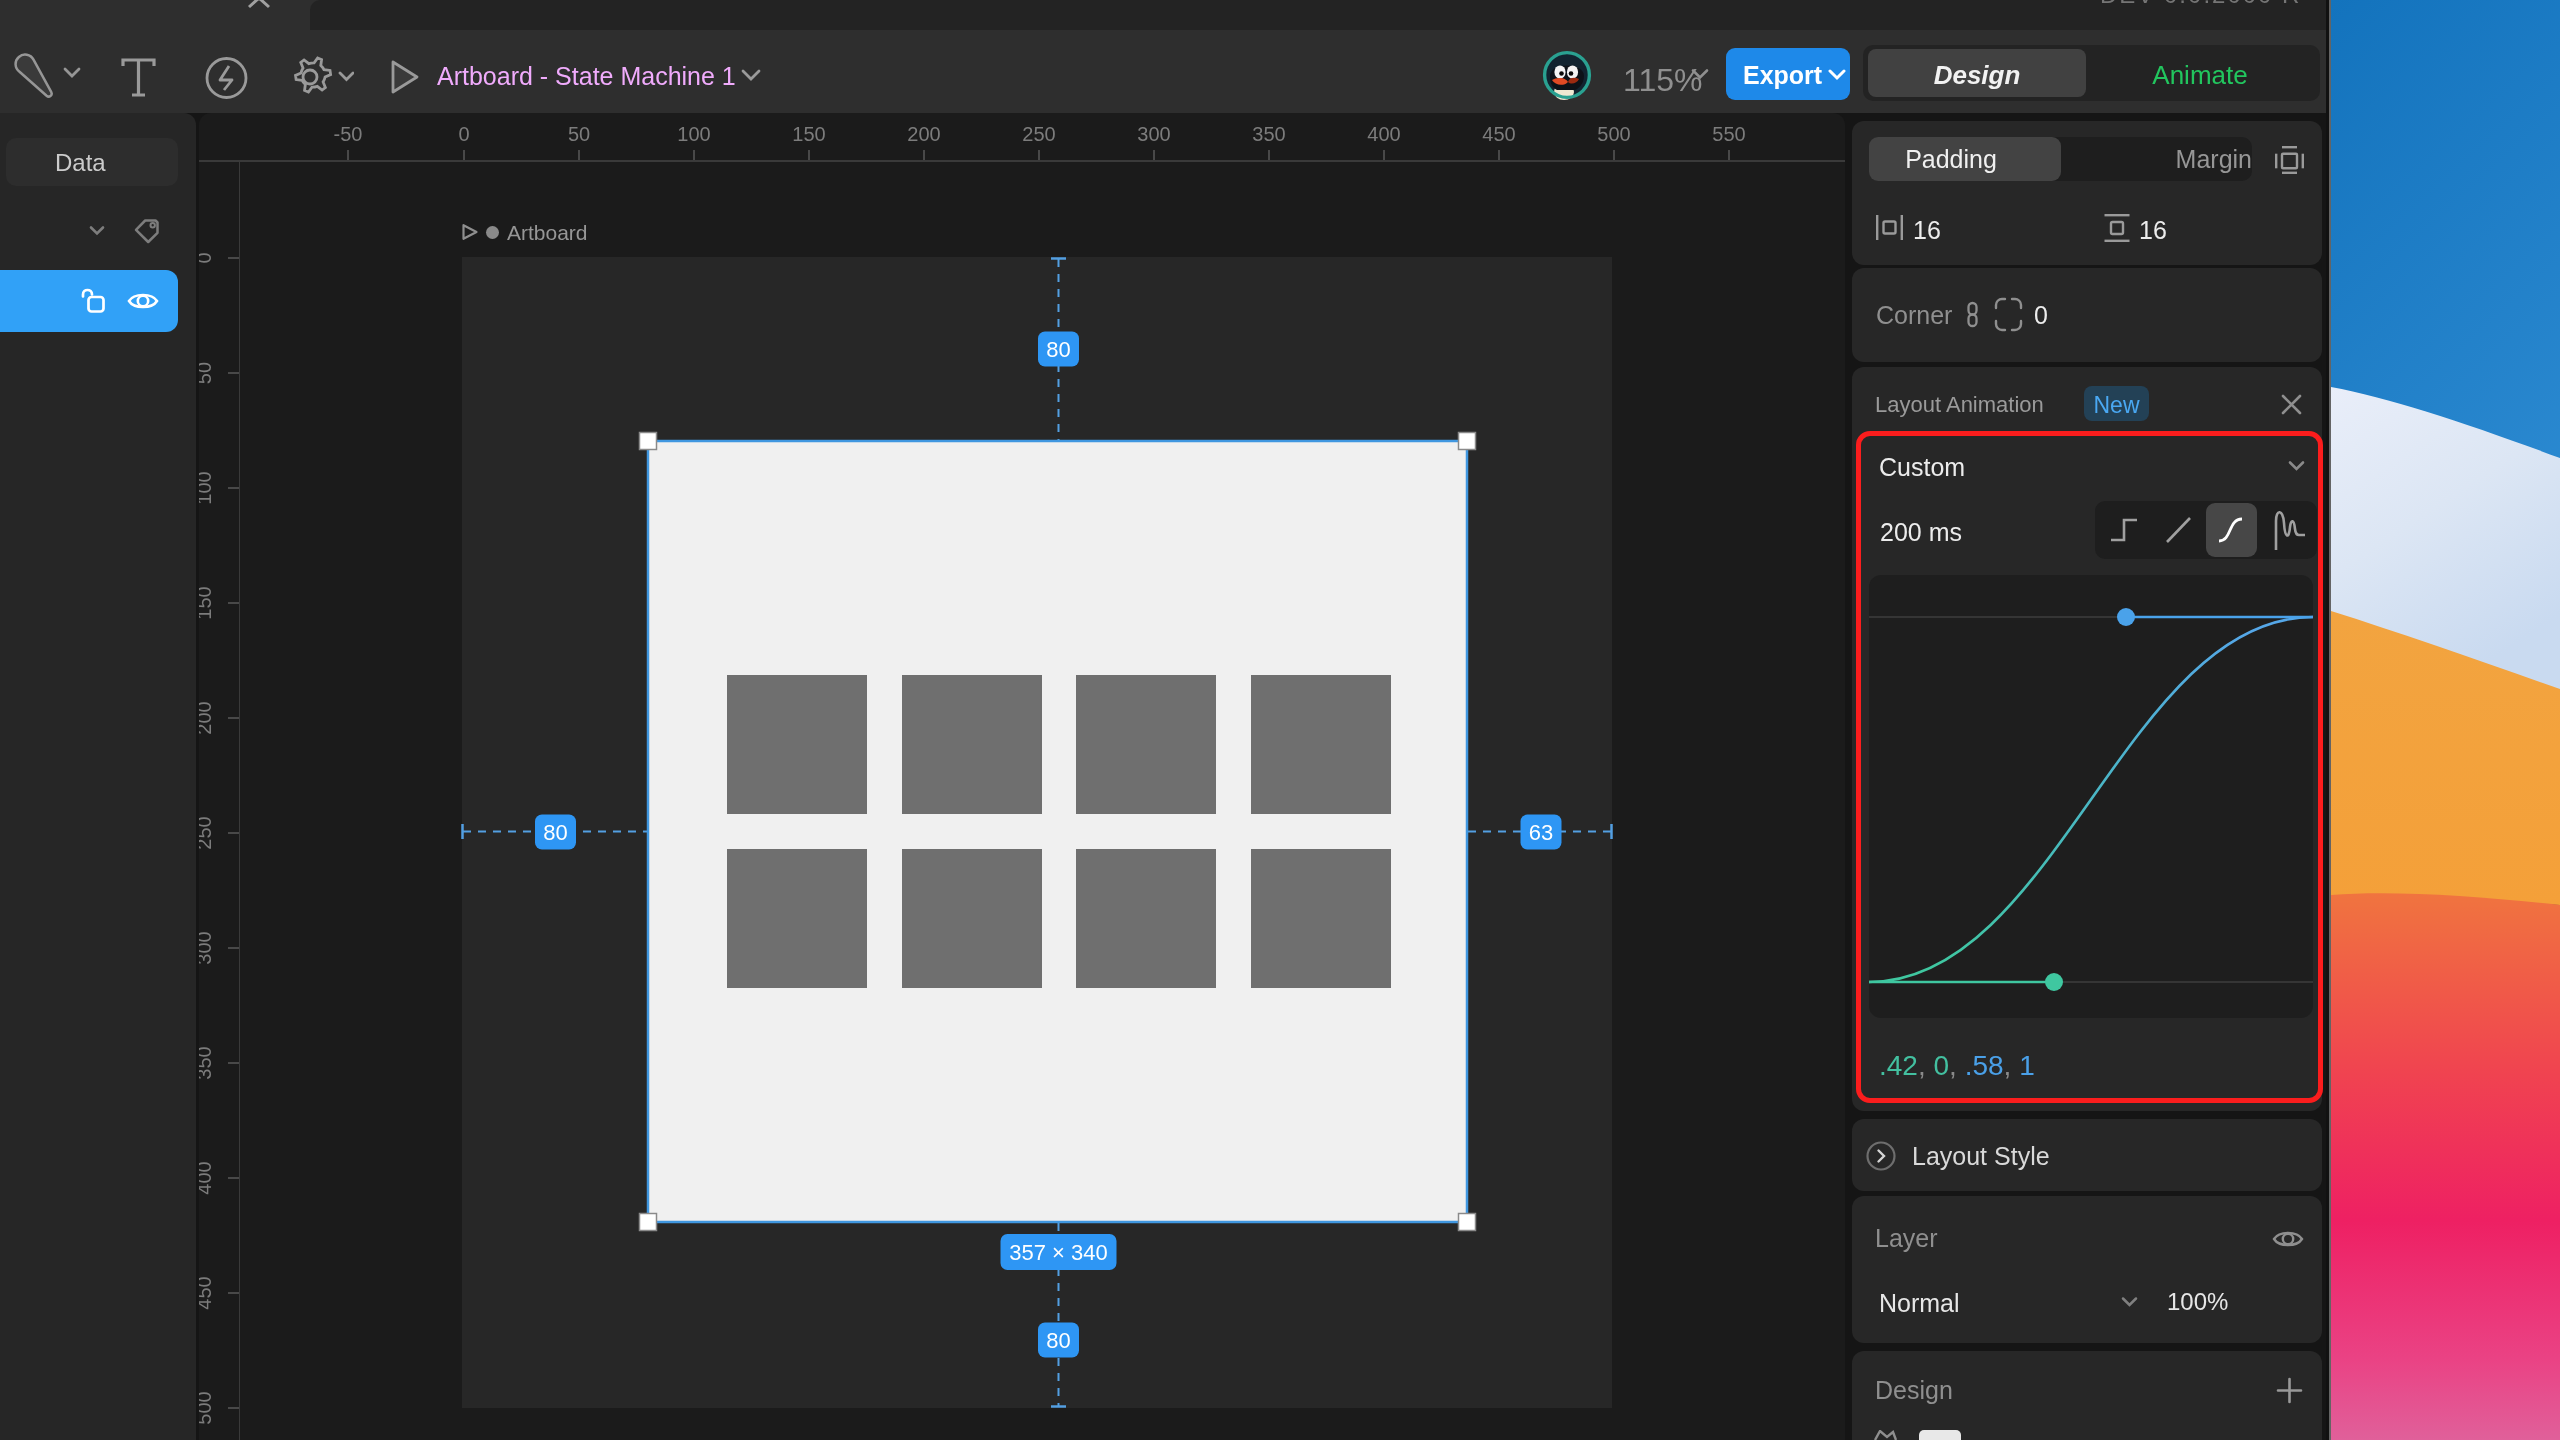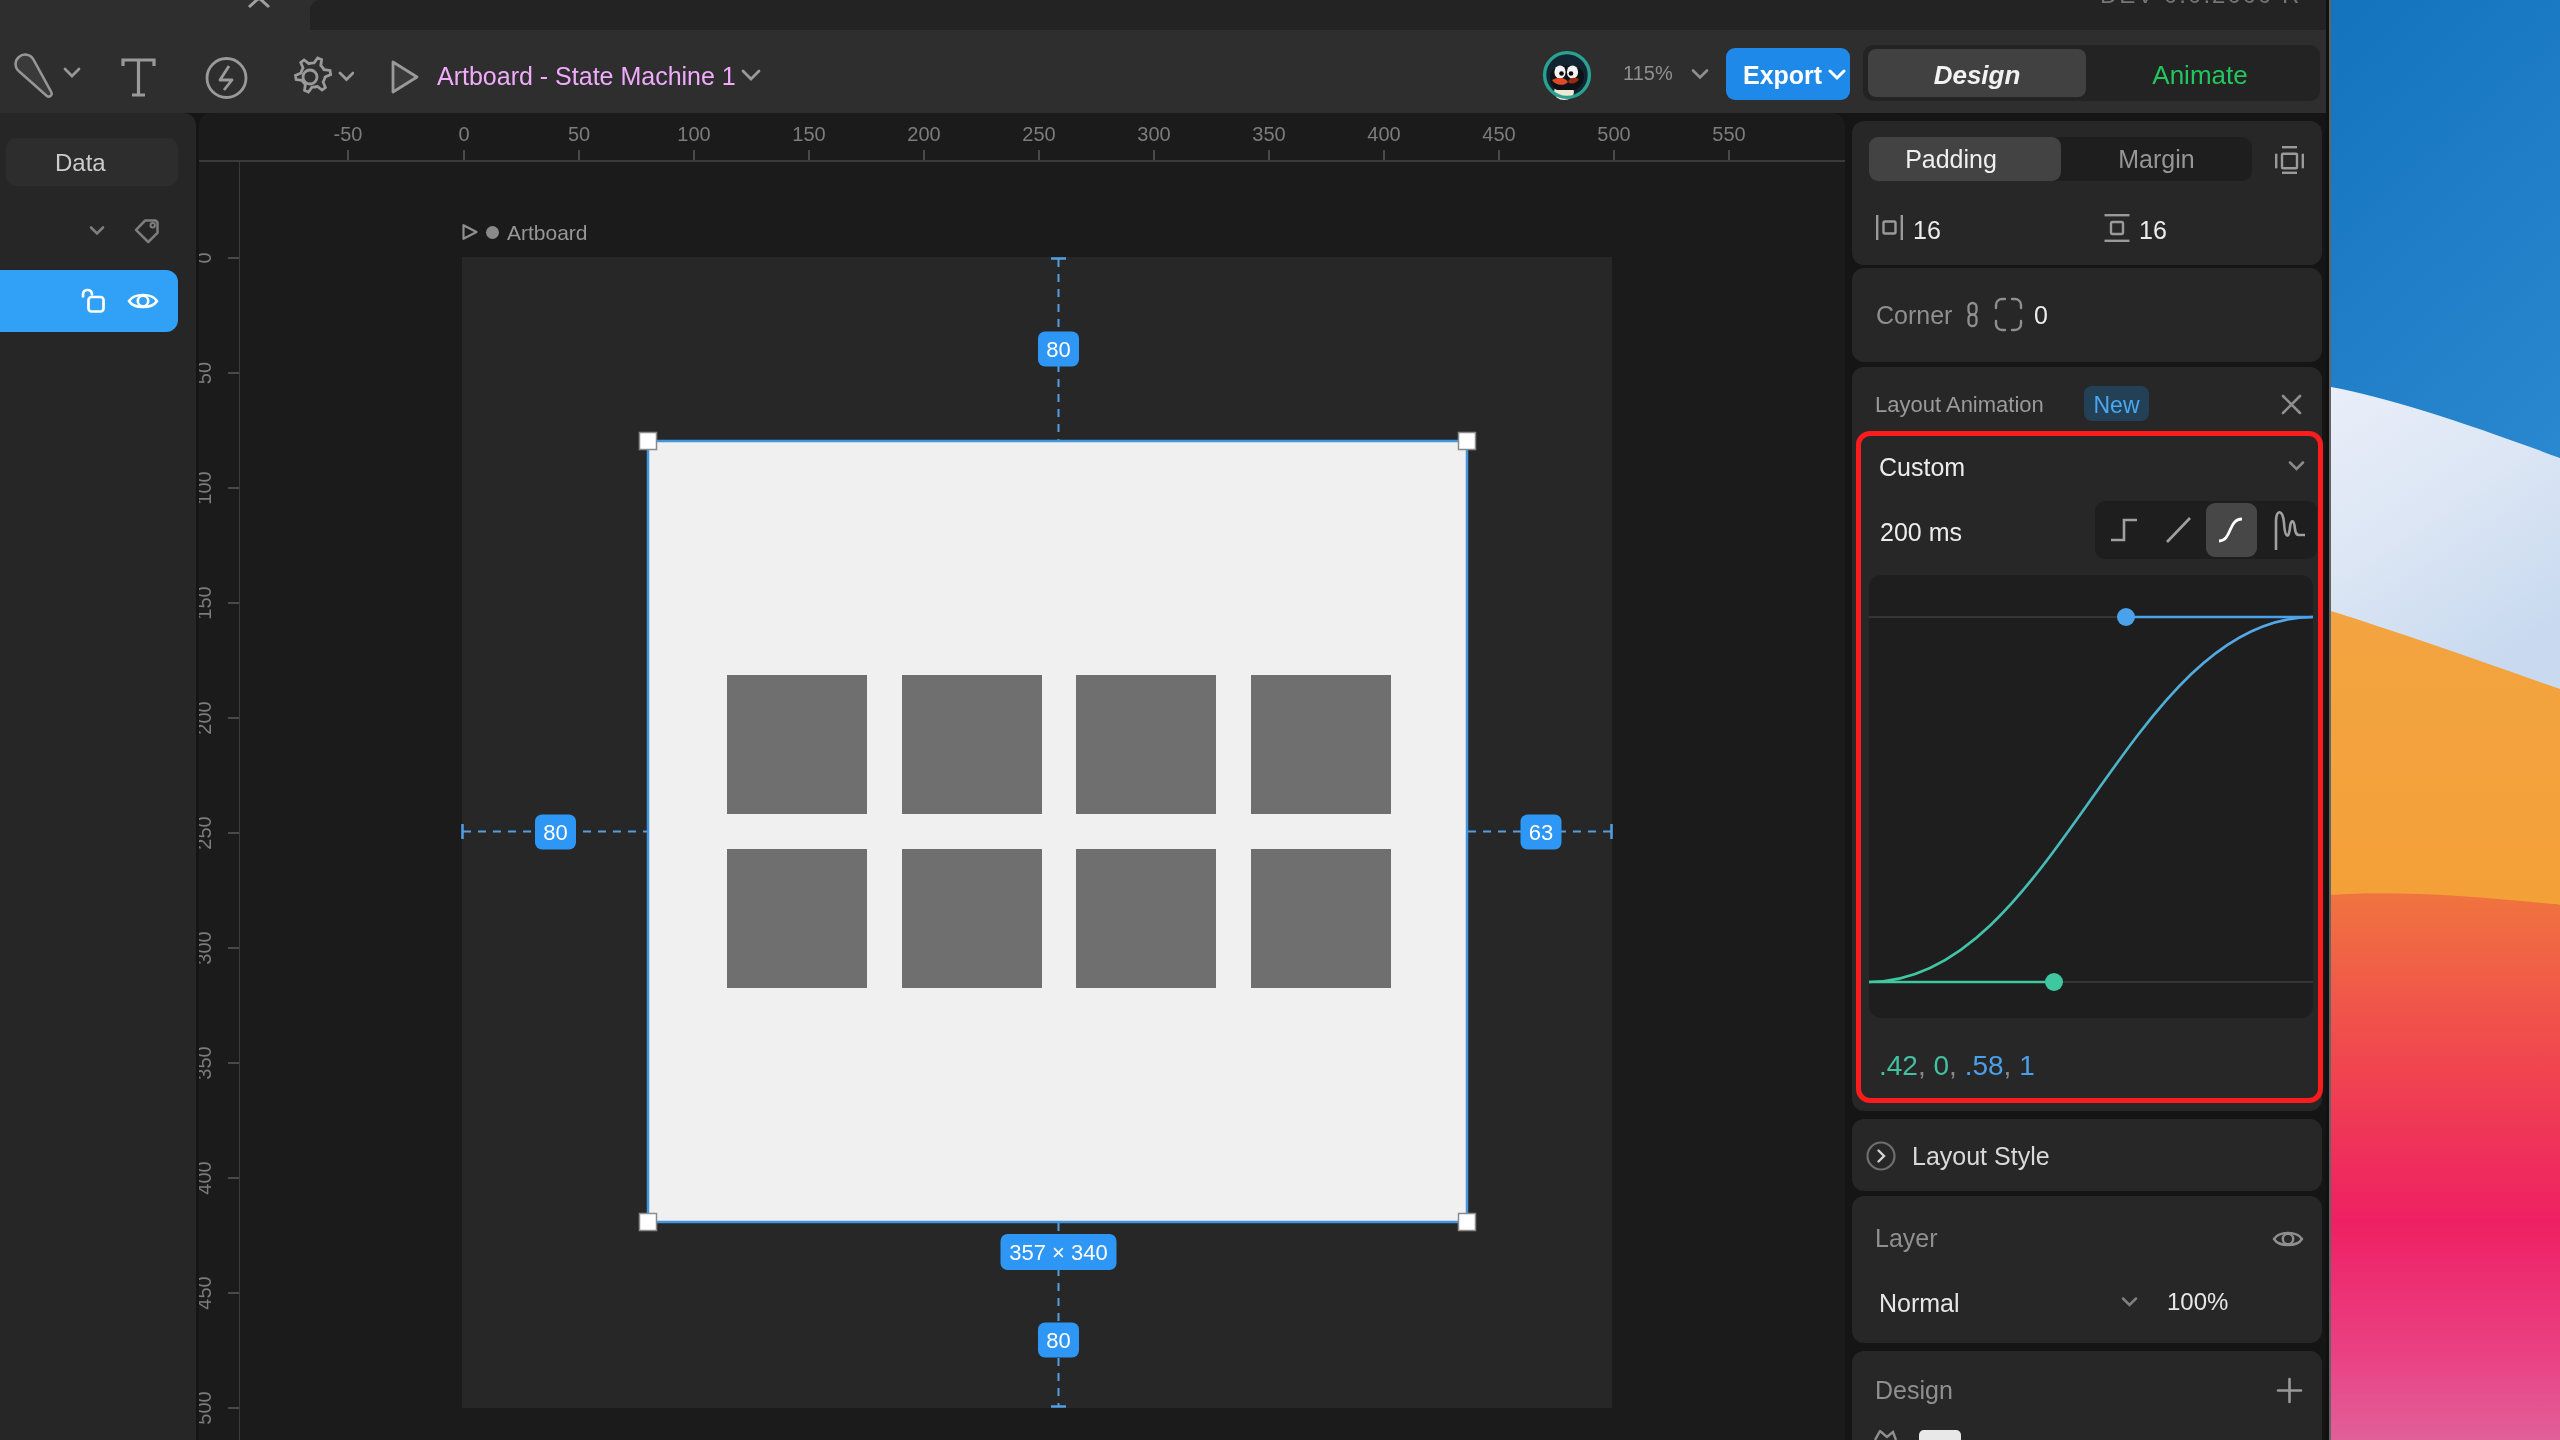--- a/index.html
+++ b/index.html
@@ -51,21 +51,21 @@
     <ellipse cx="22" cy="42" rx="10" ry="8" fill="#efe9d2"></ellipse>
     <path d="M8,26 C8,12 42,12 42,26 C42,34 36,39 33,40 L15,40 C11,38 8,34 8,26 Z" fill="#0d1218"></path>
     <ellipse cx="18" cy="22" rx="5.6" ry="6.6" fill="#f4f4f4"></ellipse>
     <ellipse cx="30.5" cy="22" rx="5.6" ry="6.6" fill="#f4f4f4"></ellipse>
     <circle cx="19.5" cy="23.5" r="2.3" fill="#0a0a0a"></circle>
     <circle cx="29" cy="23.5" r="2.3" fill="#0a0a0a"></circle>
     <path d="M10,30 C15,26.5 24,27.5 26,32 C22,36.5 13,35.5 10,30 Z" fill="#e04a24"></path>
     <path d="M26,32 C27,28 32,26.5 37,29 C35,33.5 29,35 26,32 Z" fill="#9c2a10"></path>
     <circle cx="25" cy="25" r="22.4" fill="none" stroke="#2aa191" stroke-width="3.4"></circle>
   </svg>
-  <div class="abs" style="left:1623px;top:62px;font-size:20px;color:#8f8f8f;">115%</div>
+  <div class="abs" style="left:1623px;top:62px;font-size:32px;color:#8f8f8f;">115%</div>
   <svg class="abs" style="left:1691px;top:68px;" width="18" height="12" viewBox="0 0 18 12">
     <path d="M2,2.5 L9,9.5 L16,2.5" stroke="#8f8f8f" stroke-width="2.6" fill="none" stroke-linecap="round"></path>
   </svg>
   <div class="abs" style="left:1726px;top:48px;width:124px;height:52px;background:#1e89e9;border-radius:9px;"></div>
   <div class="abs" style="left:1743px;top:61px;font-size:25px;font-weight:700;color:#fff;">Export</div>
   <svg class="abs" style="left:1828px;top:68px;" width="18" height="13" viewBox="0 0 18 13">
     <path d="M2,3 L9,10 L16,3" stroke="#fff" stroke-width="3" fill="none" stroke-linecap="round"></path>
   </svg>
   <div class="abs" style="left:1863px;top:45px;width:457px;height:56px;background:#232323;border-radius:10px;"></div>
   <div class="abs" style="left:1868px;top:49px;width:218px;height:48px;background:#414141;border-radius:8px;"></div>
@@ -208,21 +208,21 @@
         <text x="859.5" y="1147">357 × 340</text>
         <text x="859.5" y="1235">80</text>
       </g>
     </svg>
   </div>
 
   <div class="abs" style="left:1852px;top:121px;width:470px;height:144px;background:#272727;border-radius:12px;"></div>
   <div class="abs" style="left:1869px;top:137px;width:383px;height:44px;background:#1e1e1e;border-radius:10px;"></div>
   <div class="abs" style="left:1869px;top:137px;width:192px;height:44px;background:#434343;border-radius:9px;"></div>
   <div class="abs" style="left:1869px;top:145px;width:164px;text-align:center;font-size:25px;color:#f0f0f0;">Padding</div>
-  <div class="abs" style="left:2061px;top:145px;width:191px;text-align:center;font-size:25px;color:#969696;">Margin</div>
+  <div class="abs" style="left:2061px;top:145px;width:191px;text-align:right;font-size:25px;color:#969696;">Margin</div>
   <svg class="abs" style="left:2275px;top:145px;" width="29" height="30" viewBox="0 0 29 30">
     <g stroke="#9a9a9a" stroke-width="2.4" fill="none">
       <rect x="7" y="8.7" width="15" height="14.6" rx="1"></rect>
       <line x1="7" y1="2.2" x2="22" y2="2.2"></line>
       <line x1="7" y1="27.8" x2="22" y2="27.8"></line>
       <line x1="1.2" y1="8.7" x2="1.2" y2="23.3"></line>
       <line x1="27.8" y1="8.7" x2="27.8" y2="23.3"></line>
     </g>
   </svg>
   <svg class="abs" style="left:1876px;top:214px;" width="27" height="27" viewBox="0 0 27 27">

